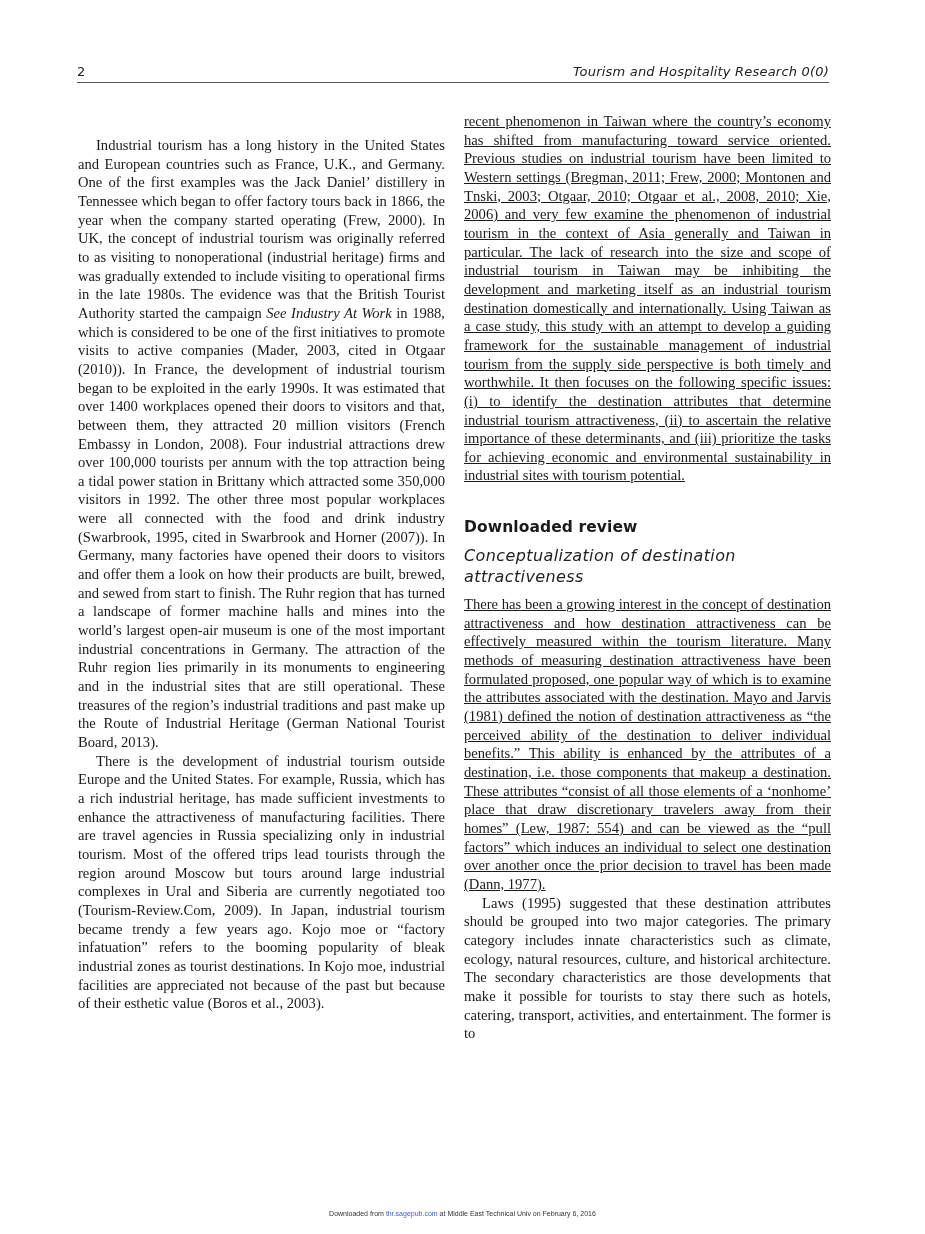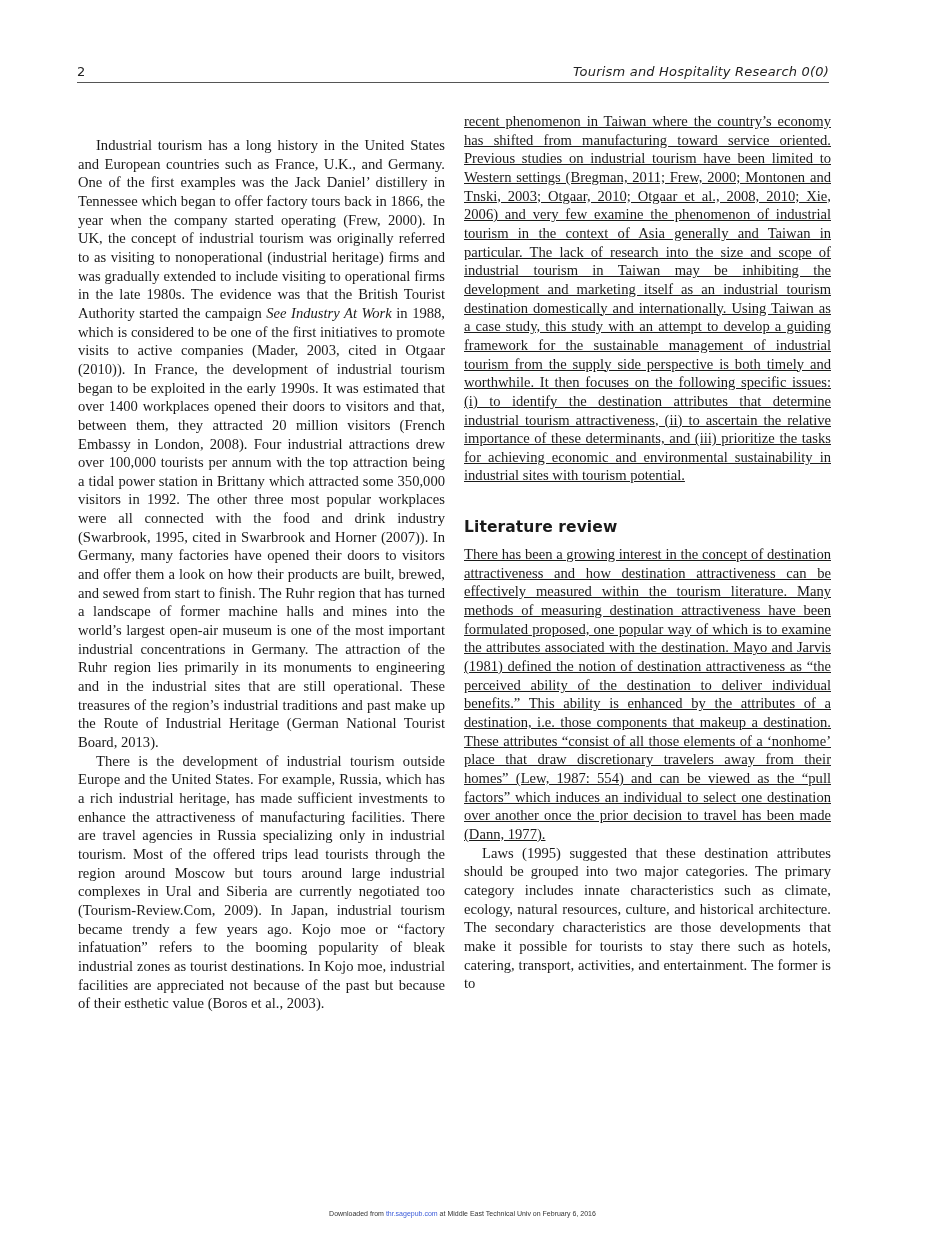--- a/index.html
+++ b/index.html
@@ -48,20 +48,21 @@
   <p>
     <span>Industrial tourism has a long history in the United States and European countries such as France, U.K., and Germany. One of the first examples was the Jack Daniel’ distillery in Tennessee which began to offer factory tours back in 1866, the year when the company started operating (Frew, 2000). In UK, the concept of industrial tourism was originally referred to as visiting to nonoperational (industrial heritage) firms and was gradually extended to include visiting to operational firms in the late 1980s. The evidence was that the British Tourist Authority started the campaign </span><em>See Industry At Work</em><span> in 1988, which is considered to be one of the first initiatives to promote visits to active companies (Mader, 2003, cited in Otgaar (2010)). In France, the development of industrial tourism began to be exploited in the early 1990s. It was estimated that over 1400 workplaces opened their doors to visitors and that, between them, they attracted 20 million vis­i­tors (French Embassy in London, 2008). Four indus­trial attractions drew over 100,000 tourists per annum with the top attraction being a tidal power station in Brittany which attracted some 350,000 visitors in 1992. The other three most popular workplaces were all connected with the food and drink industry (Swarbrook, 1995, cited in Swarbrook and Horner (2007)). In Germany, many factories have opened their doors to visitors and offer them a look on how their products are built, brewed, and sewed from start to finish. The Ruhr region that has turned a landscape of former machine halls and mines into the world’s largest open-air museum is one of the most important industrial concentrations in Germany. The attraction of the Ruhr region lies primarily in its monuments to engineering and in the industrial sites that are still operational. These treasures of the region’s industrial traditions and past make up the Route of Industrial Heritage (German National Tourist Board, 2013).</span>
   </p>
   <p>
     <span>There is the development of industrial tourism out­side Europe and the United States. For example, Russia, which has a rich industrial heritage, has made sufficient investments to enhance the attractive­ness of manufacturing facilities. There are travel agen­cies in Russia specializing only in industrial tourism. Most of the offered trips lead tourists through the region around Moscow but tours around large indus­trial complexes in Ural and Siberia are currently nego­tiated too (Tourism-Review.Com, 2009). In Japan, industrial tourism became trendy a few years ago. Kojo moe or “factory infatuation” refers to the boom­ing popularity of bleak industrial zones as tourist des­tinations. In Kojo moe, industrial facilities are appreciated not because of the past but because of their esthetic value (Boros et al., 2003).</span>
   </p>
 </div>
 
 <div class="col right">
   <p class="noindent">recent phenomenon in Taiwan where the country’s economy has shifted from manufacturing toward ser­vice oriented. Previous studies on industrial tourism have been limited to Western settings (Bregman, 2011; Frew, 2000; Montonen and Tnski, 2003; Otgaar, 2010; Otgaar et al., 2008, 2010; Xie, 2006) and very few examine the phenomenon of industrial tourism in the context of Asia generally and Taiwan in particular. The lack of research into the size and scope of industrial tourism in Taiwan may be inhibiting the development and marketing itself as an industrial tour­ism destination domestically and internationally. Using Taiwan as a case study, this study with an attempt to develop a guiding framework for the sus­tainable management of industrial tourism from the supply side perspective is both timely and worthwhile. It then focuses on the following specific issues: (i) to identify the destination attributes that determine industrial tourism attractiveness, (ii) to ascertain the relative importance of these determinants, and (iii) prioritize the tasks for achieving economic and envir­onmental sustainability in industrial sites with tourism potential.</p>
-  <h2 class="sec-head">Literature review</h2>
+  <h2 class="sec-head">Downloaded review</h2>
+  <h3 class="subsec-head">Conceptualization of destination attractiveness</h3>
   <p class="noindent">There has been a growing interest in the concept of destination attractiveness and how destination attract­iveness can be effectively measured within the tourism literature. Many methods of measuring destination attractiveness have been formulated proposed, one popular way of which is to examine the attributes asso­ciated with the destination. Mayo and Jarvis (1981) defined the notion of destination attractiveness as “the perceived ability of the destination to deliver indi­vidual benefits.” This ability is enhanced by the attri­butes of a destination, i.e. those components that makeup a destination. These attributes “consist of all those elements of a ‘nonhome’ place that draw discre­tionary travelers away from their homes” (Lew, 1987: 554) and can be viewed as the “pull factors” which induces an individual to select one destination over another once the prior decision to travel has been made (Dann, 1977).</p>
   <p>Laws (1995) suggested that these destination attri­butes should be grouped into two major categories. The primary category includes innate characteristics such as climate, ecology, natural resources, culture, and historical architecture. The secondary character­istics are those developments that make it possible for tourists to stay there such as hotels, catering, trans­port, activities, and entertainment. The former is to</p>
 </div>
 
 <div class="footer">
   <span>Downloaded from </span><span class="link" style="color: rgb(59, 91, 217);">thr.sagepub.com</span><span> at Middle East Technical Univ on February 6, 2016</span>
 </div>
 
 </body></html>

